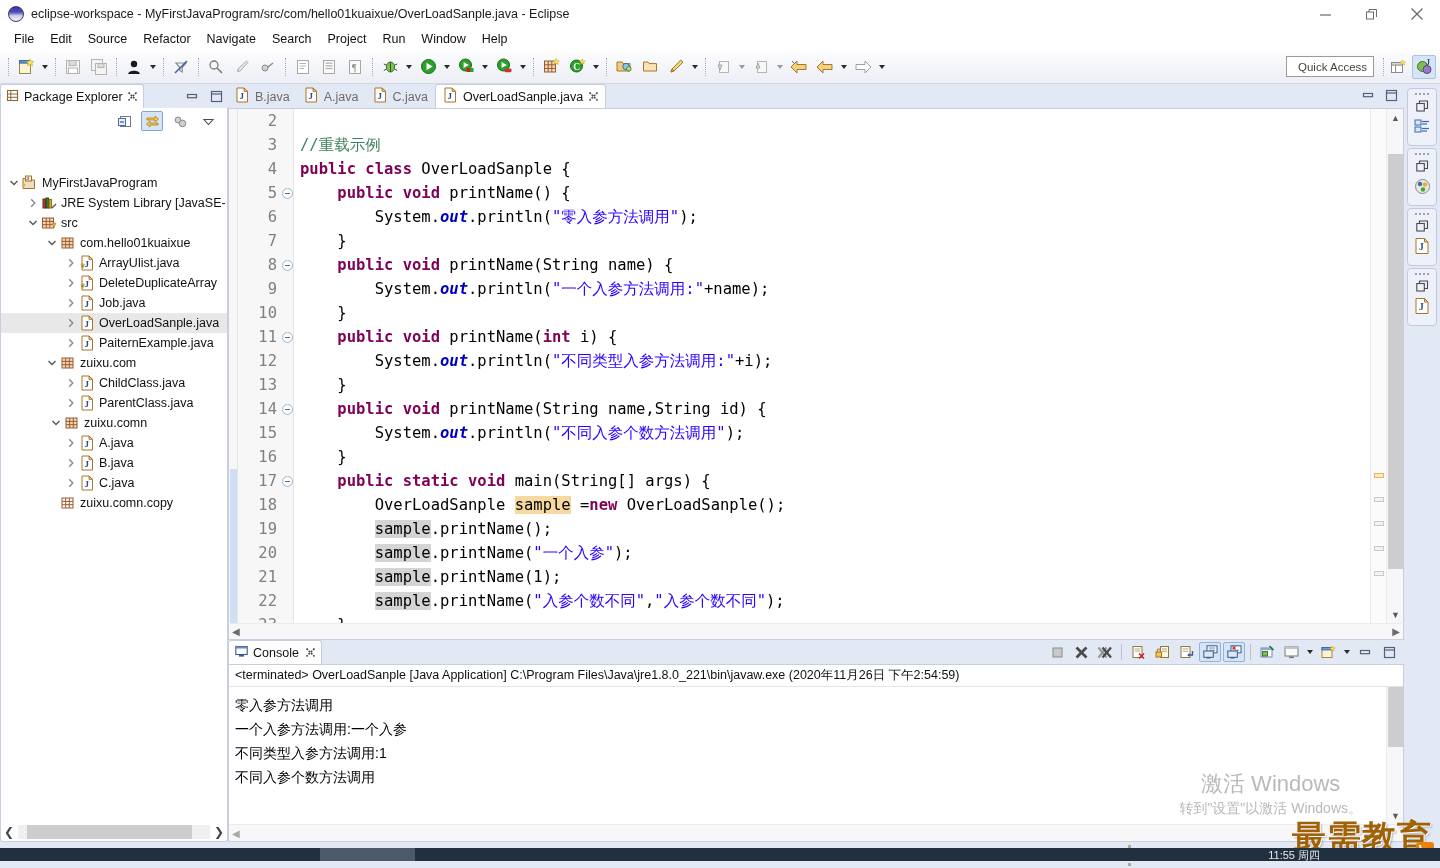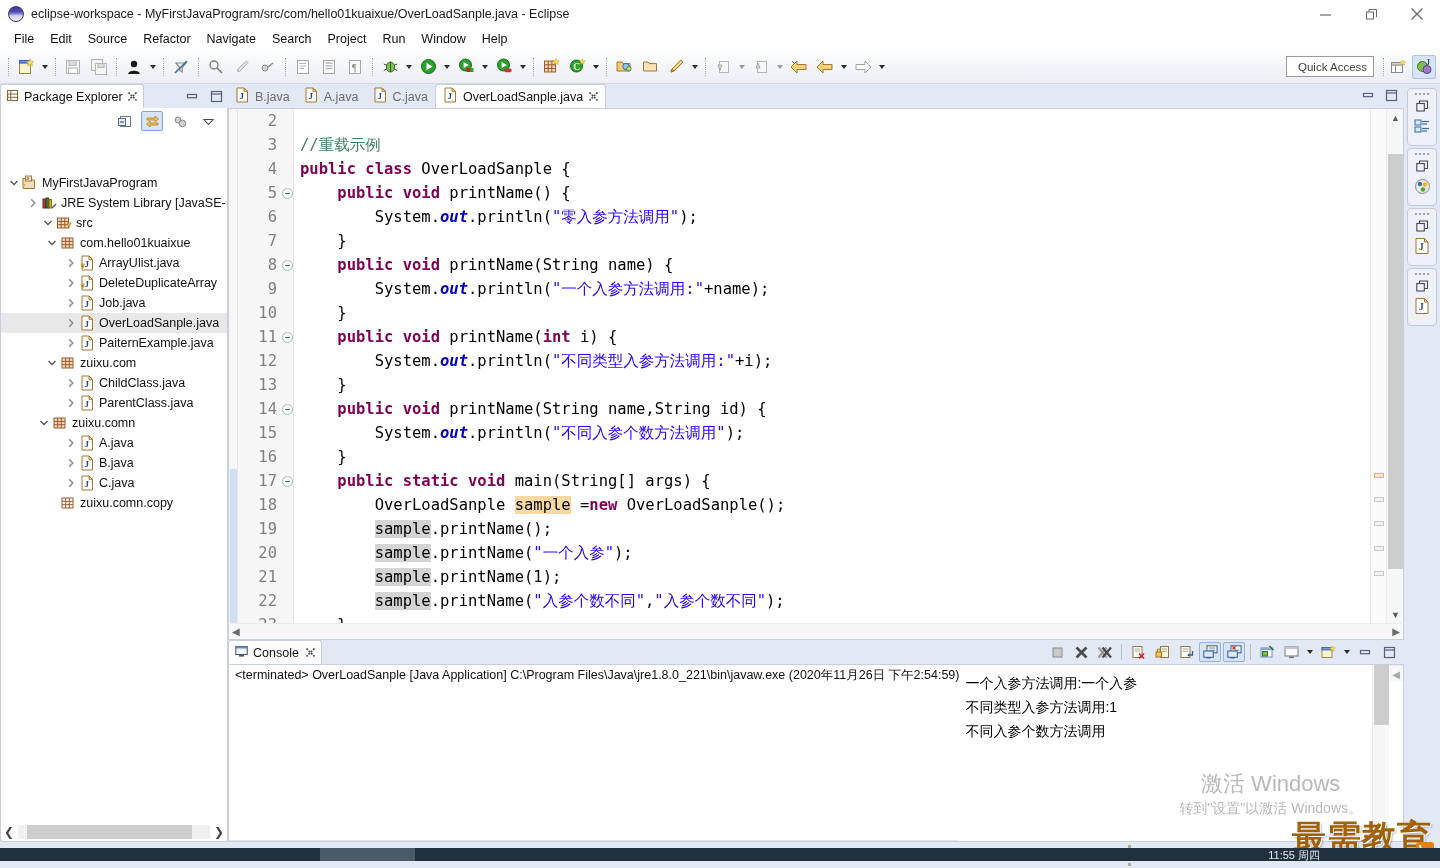--- a/index.html
+++ b/index.html
@@ -282,21 +282,21 @@
   .cons-toolbar {
     position: absolute; right: 4px; top: 2px;
     display: flex; align-items: center; gap: 2px;
   }
   .ct-btn { width: 22px; height: 20px; display: flex; align-items: center; justify-content: center; }
   .ct-btn.on { background: #d6e4f5; border: 1px solid #90b4dd; border-radius: 2px; }
   .ct-sep { width: 1px; height: 16px; border-left: 1px solid #b9bfcd; margin: 0 3px; }
   .ct-arrow { width: 11px; height: 20px; display:flex;align-items:center;justify-content:center; }
   .ct-arrow::after { content:""; width:0;height:0;border-left:3.5px solid transparent;border-right:3.5px solid transparent;border-top:4px solid #2b2b2b; }
 
-  .cons-body { flex: 1; background: #fff; border: 1px solid #c8cde0; display: flex; flex-direction: row; min-height:0; }
+  .cons-body { flex: 1; background: #fff; border: 1px solid #c8cde0; display: flex; flex-direction: column; min-height:0; }
   .cons-status {
     font-size: 12.5px; color: #111; padding: 2px 0 2px 6px;
     white-space: nowrap; overflow: hidden;
     border-bottom: 1px solid #e5e5e5;
   }
   .cons-out-wrap { flex: 1; display: flex; min-height: 0; position: relative; }
   .cons-out {
     flex: 1; padding: 6px 0 0 6px;
     font-size: 14px; line-height: 24px; color: #000;
     white-space: pre; overflow: hidden;
@@ -713,21 +713,21 @@
             <span class="ticon">
               <svg width="16" height="16" viewBox="0 0 16 16">
                 <rect x="2" y="4" width="2.6" height="9" fill="#b83a3a" stroke="#7a2020"></rect>
                 <rect x="5" y="3" width="2.6" height="10" fill="#3a7a3a" stroke="#1f4a1f"></rect>
                 <rect x="8" y="4.5" width="2.6" height="8.5" fill="#c8a82a" stroke="#8a7010"></rect>
                 <path d="M11 13 L15 9" stroke="#555" stroke-width="1.2"></path>
               </svg>
             </span>
             <span>JRE System Library [JavaSE-</span>
           </div>
-          <div class="tnode" style="padding-left: 40px;">
+          <div class="tnode" style="padding-left: 25px;">
             <span class="twist">
               <svg width="10" height="10" viewBox="0 0 10 10">
                 <polyline points="1.5,3 5,6.6 8.5,3" fill="none" stroke="#5a5a5a" stroke-width="1.4"></polyline>
               </svg>
             </span>
             <span class="ticon">
               <svg width="16" height="16" viewBox="0 0 16 16">
                 <rect x="1.5" y="3" width="11" height="10" fill="#f2d9c0" stroke="#9a5a2a"></rect>
                 <line x1="1.5" y1="6.4" x2="12.5" y2="6.4" stroke="#9a5a2a"></line>
                 <line x1="1.5" y1="9.7" x2="12.5" y2="9.7" stroke="#9a5a2a"></line>
@@ -874,21 +874,21 @@
             </span>
             <span class="ticon">
               <svg width="15" height="16" viewBox="0 0 15 16">
                 <polygon points="2,1 9,1 12.5,4.3 12.5,15 2,15" fill="#ffffff" stroke="#a8762a"></polygon>
                 <polygon points="9,1 12.5,4.3 9,4.3" fill="#f0dcc0" stroke="#a8762a"></polygon>
                 <text x="4.4" y="12" font-size="9" fill="#2a4a8a" font-family="serif" font-weight="bold">J</text>
               </svg>
             </span>
             <span>ParentClass.java</span>
           </div>
-          <div class="tnode" style="padding-left: 36px;">
+          <div class="tnode" style="padding-left: 48px;">
             <span class="twist">
               <svg width="10" height="10" viewBox="0 0 10 10">
                 <polyline points="1.5,3 5,6.6 8.5,3" fill="none" stroke="#5a5a5a" stroke-width="1.4"></polyline>
               </svg>
             </span>
             <span class="ticon">
               <svg width="16" height="16" viewBox="0 0 16 16">
                 <rect x="2" y="3" width="11" height="10" fill="#f2d9c0" stroke="#9a5a2a"></rect>
                 <line x1="2" y1="6.4" x2="13" y2="6.4" stroke="#9a5a2a"></line>
                 <line x1="2" y1="9.7" x2="13" y2="9.7" stroke="#9a5a2a"></line>
@@ -1195,21 +1195,21 @@
                   <rect x="1.5" y="1.5" width="10" height="10" fill="none" stroke="#55607a" stroke-width="1.2"></rect>
                   <line x1="1.5" y1="4" x2="11.5" y2="4" stroke="#55607a" stroke-width="1.2"></line>
                 </svg>
             </div>
           </div>
         </div>
 
         <div class="cons-body">
           <div class="cons-status">&lt;terminated&gt; OverLoadSanple [Java Application] C:\Program Files\Java\jre1.8.0_221\bin\javaw.exe (2020年11月26日 下午2:54:59)</div>
           <div class="cons-out-wrap">
-            <div class="cons-out" id="consout"><div>一个入参方法调用:一个入参</div><div>不同类型入参方法调用:1</div><div>不同入参个数方法调用</div></div>
+            <div class="cons-out" id="consout"><div>零入参方法调用</div><div>一个入参方法调用:一个入参</div><div>不同类型入参方法调用:1</div><div>不同入参个数方法调用</div></div>
             <div class="cons-vscroll">
               <div style="position:absolute;left:1px;top:0;width:15px;height:60px;background:#cdcdcd"></div>
               <div style="position:absolute;left:0;bottom:0;width:17px;height:17px;display:flex;align-items:center;justify-content:center;font-size:9px;color:#5a5a5a">▼</div>
             </div>
           </div>
           <div class="cons-hscroll">
             <span>◀</span>
           </div>
         </div>
       </div>

